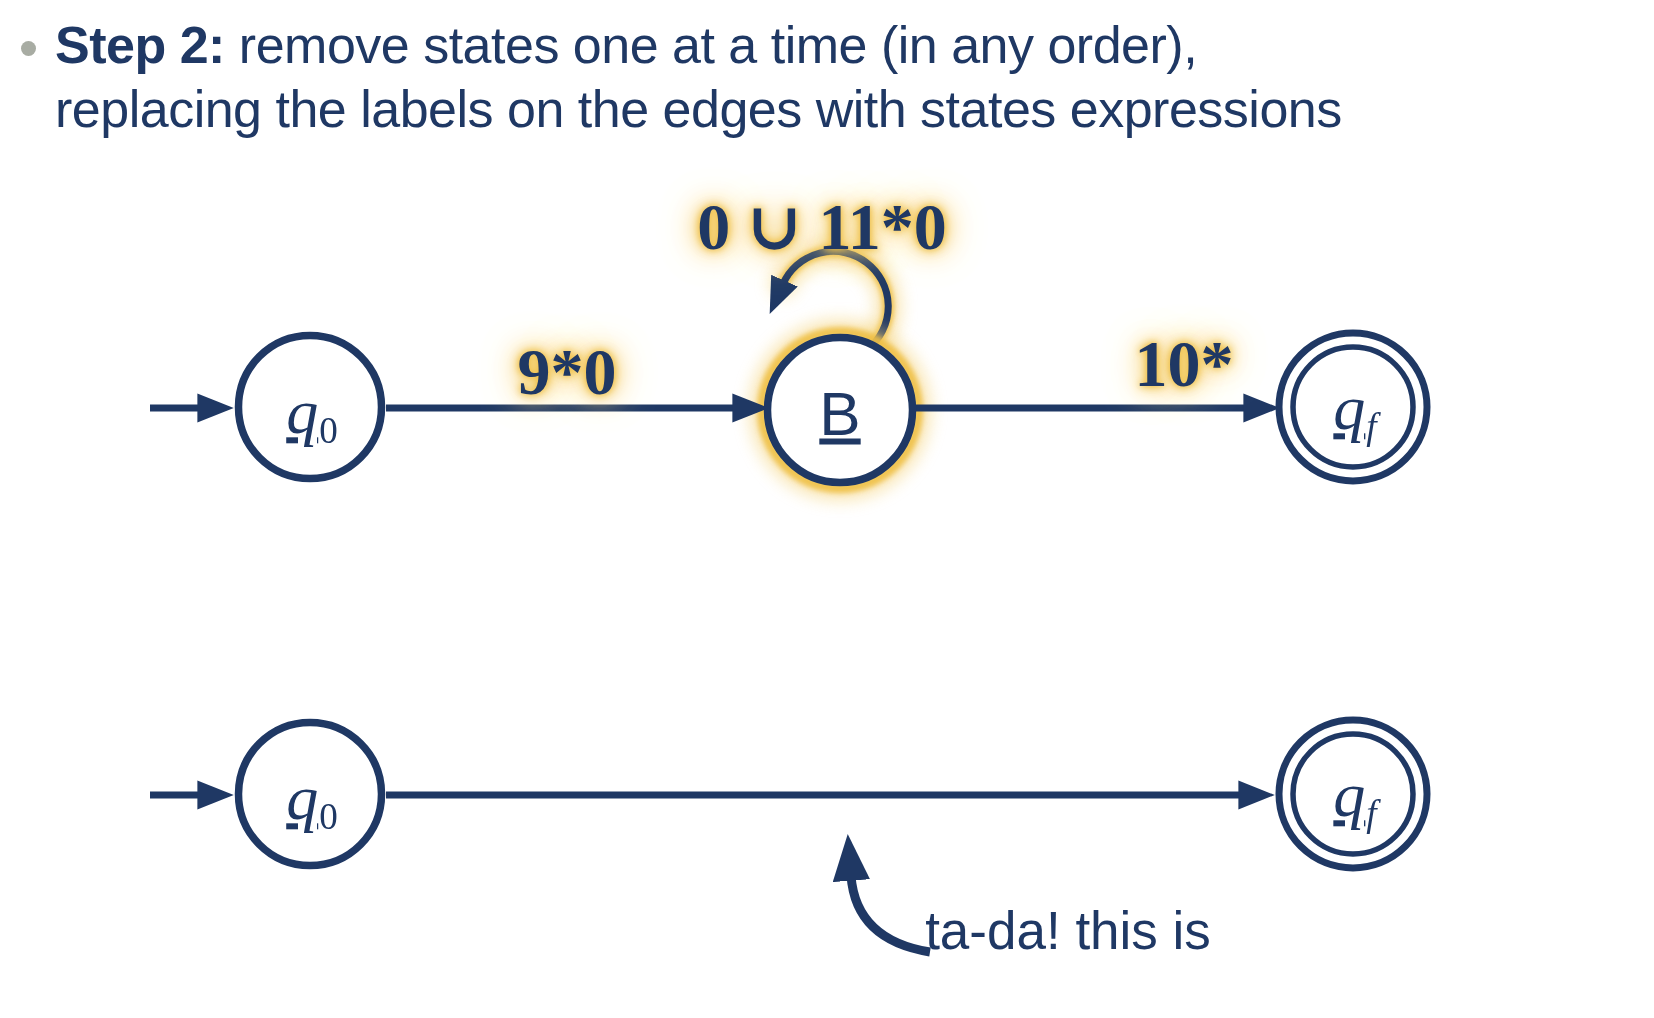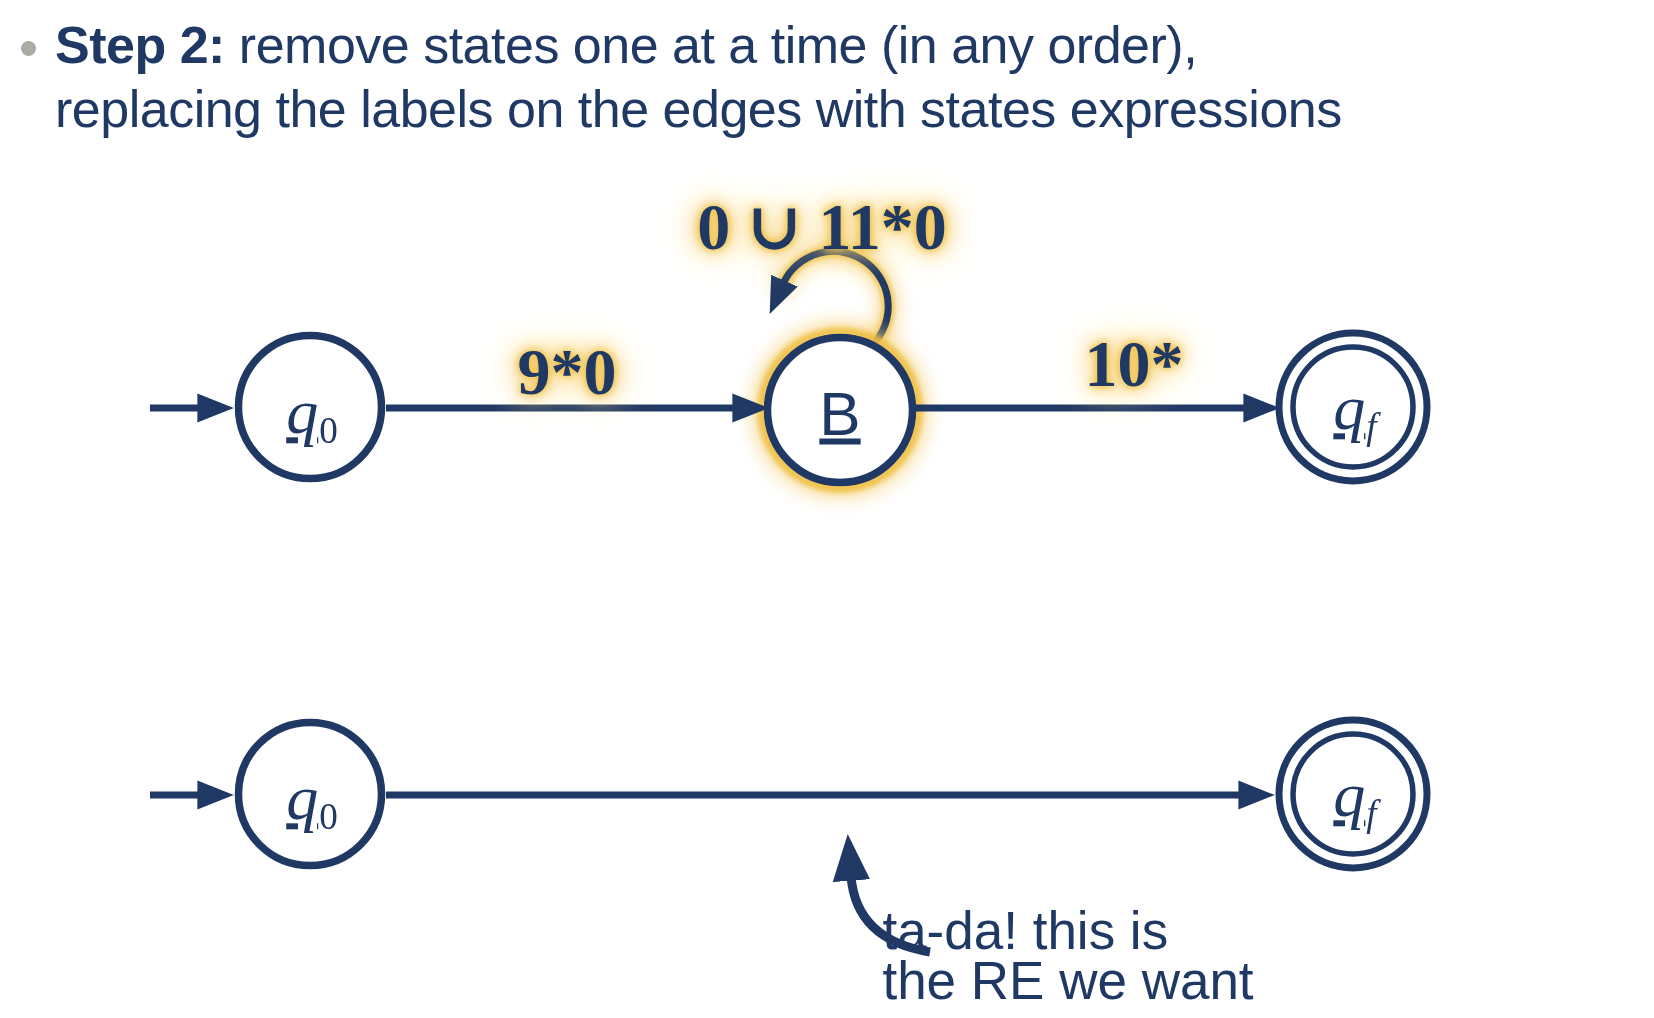--- a/index.html
+++ b/index.html
@@ -109,26 +109,25 @@
       <circle class="state-circle" cx="310" cy="794" r="71.5"></circle>
       <circle class="ring-outer" cx="1353" cy="794" r="74"></circle>
       <circle class="ring-inner" cx="1353" cy="794" r="60"></circle>
 
       <path class="tada-line" d="M 930 952 Q 856 940 851 876" marker-end="url(#ah)"></path>
     </g>
   </svg>
 
   <div class="elabel glowtext" style="left:567px;top:372px">9*0</div>
   <div class="elabel glowtext" style="left:822px;top:226px">0 ∪ 11*0</div>
-  <div class="elabel glowtext" style="left:1134px;top:364px">10*</div>
+  <div class="elabel glowtext" style="left:1184px;top:364px">10*</div>
 
   <div class="slabel" style="left:312px;top:414px"><span>q</span><span class="sub">0</span></div>
   <div class="slabel bfont" style="left:840px;top:413px">B</div>
   <div class="slabel" style="left:1355px;top:410px"><span>q</span><span class="sub it">f</span></div>
   <div class="slabel" style="left:312px;top:800px"><span>q</span><span class="sub">0</span></div>
   <div class="slabel" style="left:1355px;top:797px"><span>q</span><span class="sub it">f</span></div>
 
   <div class="annotation" style="left:1068px;top:906px">
     <div>ta-da! this is</div>
-    <div>the RE we want</div>
   </div>
 
 </div>
 
 </body></html>

